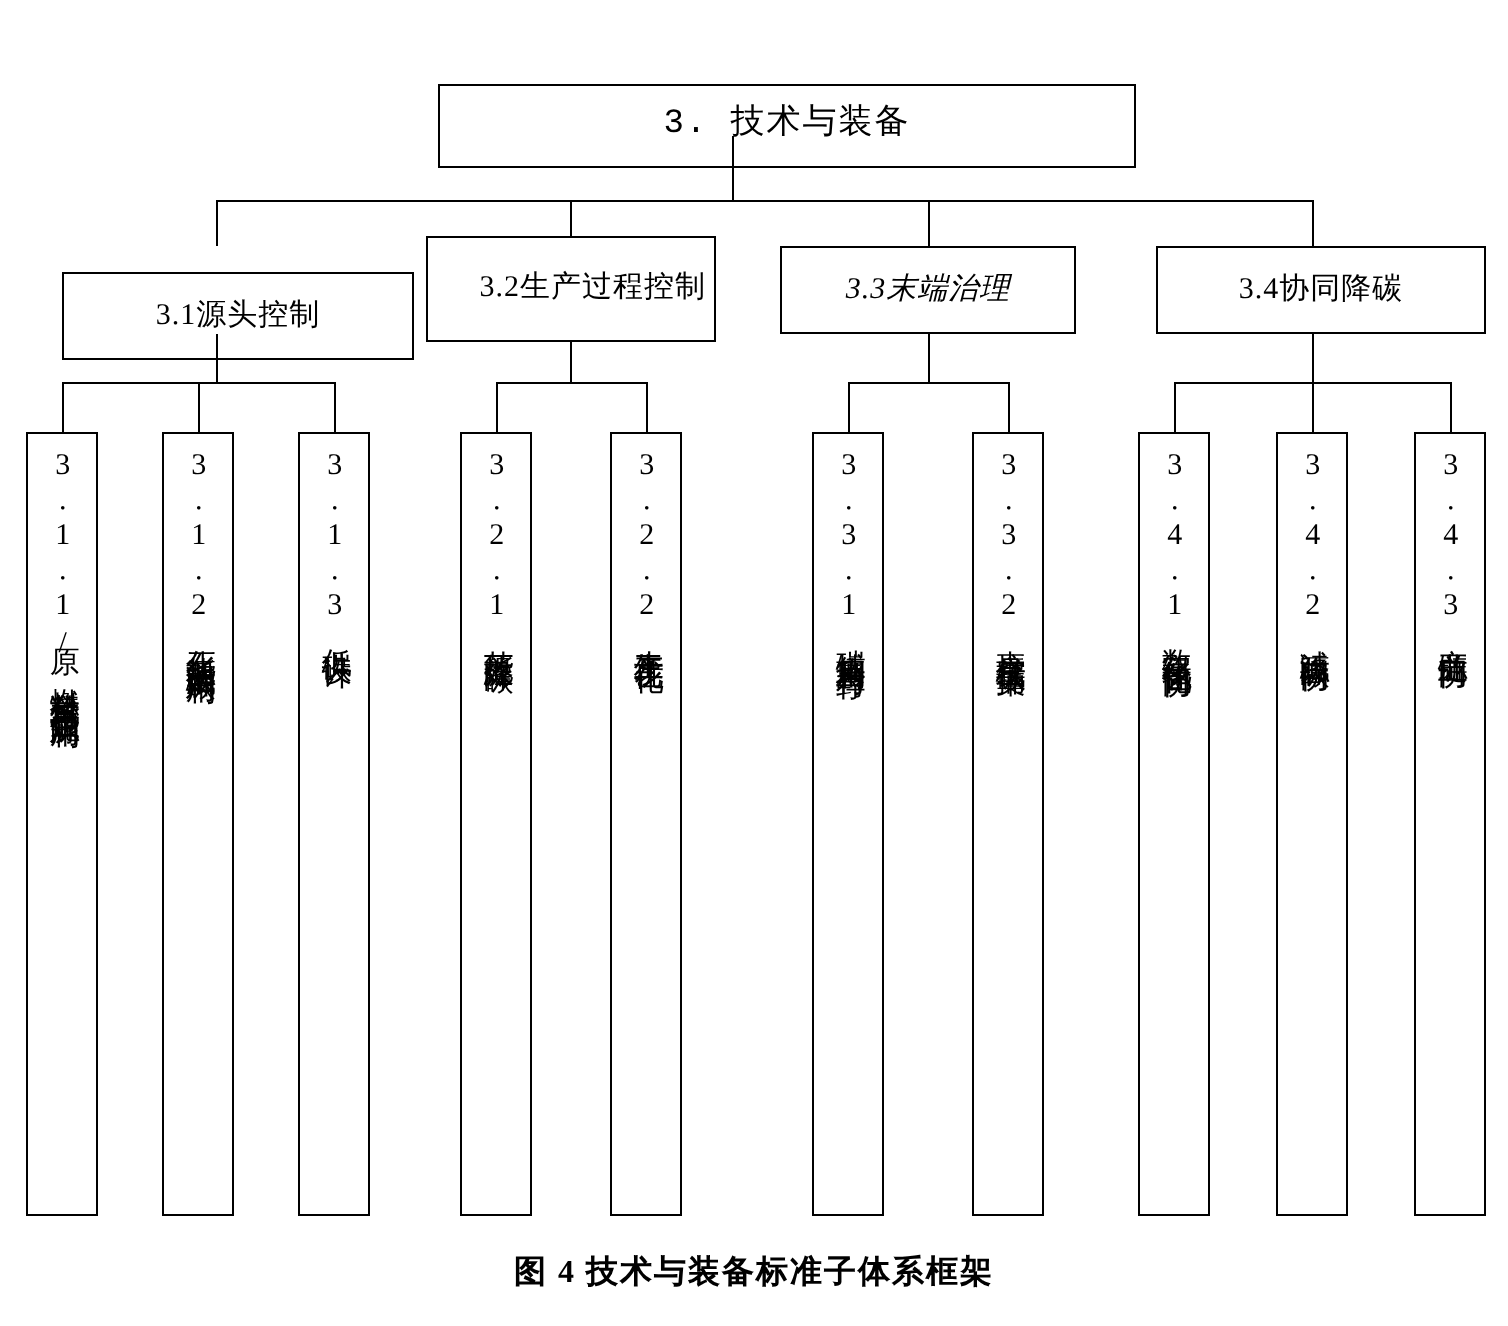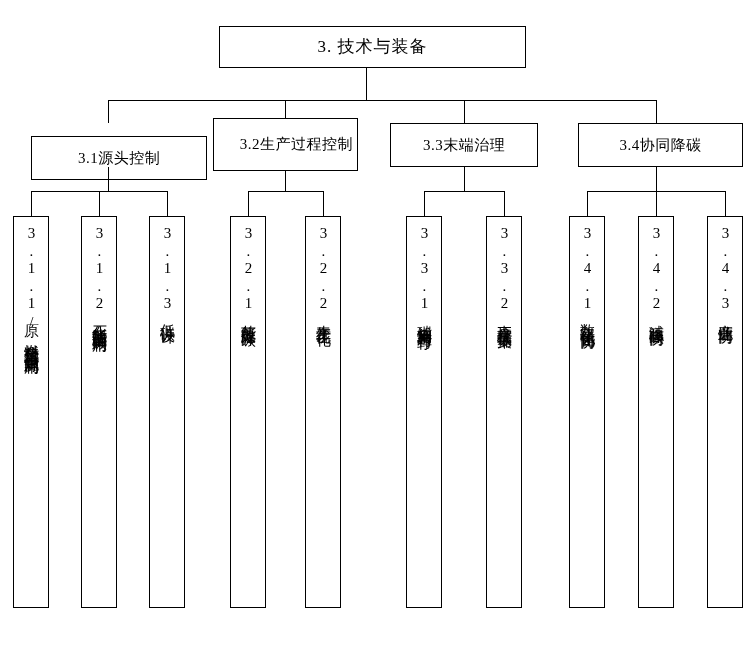--- a/index.html
+++ b/index.html
@@ -75,40 +75,40 @@
     font-size: 16px;
     font-weight: bold;
     letter-spacing: 1px;
   }
 </style>
 </head>
 <body>
 
 <div id="diagram">
 
-  <div class="node root" style="left:219px; top:26px; width:307px; height:42px;">
+  <div class="node root" style="left:219px; top:42px; width:349px; height:42px;font-family:Liberation Mono, monospace;">
     <span>3. 技术与装备</span>
   </div>
 
   <div class="connector v" style="left:366px; top:68px; height:32px;"></div>
 
   <div class="connector h" style="left:108px; top:100px; width:548px;"></div>
 
   <div class="connector v" style="left:108px; top:100px; height:23px;"></div>
   <div class="connector v" style="left:285px; top:100px; height:23px;"></div>
   <div class="connector v" style="left:464px; top:100px; height:23px;"></div>
   <div class="connector v" style="left:656px; top:100px; height:23px;"></div>
 
   <div class="node level2" style="left:31px; top:136px; width:176px; height:44px;">
     <span>3.1源头控制</span>
   </div>
   <div class="node level2" style="left:213px; top:118px; width:145px; height:53px; justify-content:flex-end; text-align:left; padding-left:6px;">
     <span>3.2生产过程控制</span>
   </div>
-  <div class="node level2" style="left:390px; top:123px; width:148px; height:44px;">
+  <div class="node level2" style="left:390px; top:123px; width:148px; height:44px;font-style:italic;">
     <span>3.3末端治理</span>
   </div>
   <div class="node level2" style="left:578px; top:123px; width:165px; height:44px;">
     <span>3.4协同降碳</span>
   </div>
 
   <div class="connector v" style="left:108px; top:167px; height:24px;"></div>
   <div class="connector h" style="left:31px; top:191px; width:136px;"></div>
   <div class="connector v" style="left:31px; top:191px; height:25px;"></div>
   <div class="connector v" style="left:99px; top:191px; height:25px;"></div>
@@ -157,14 +157,15 @@
   <div class="node level3" style="left:569px; top:216px; width:36px; height:392px;">
     <span>3.4.1数字化绿色化协同</span>
   </div>
   <div class="node level3" style="left:638px; top:216px; width:36px; height:392px;">
     <span>3.4.2减污降碳协同</span>
   </div>
   <div class="node level3" style="left:707px; top:216px; width:36px; height:392px;">
     <span>3.4.3产业链协同</span>
   </div>
 
+  <div class="caption" style="top:626px;">图 4 技术与装备标准子体系框架</div>
 
 </div>
 
 </body></html>

